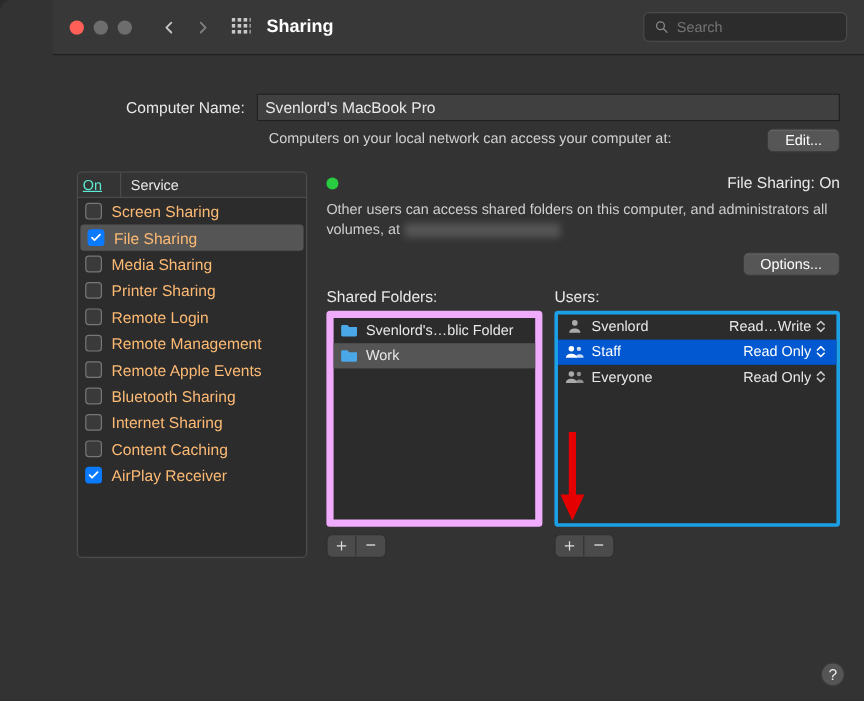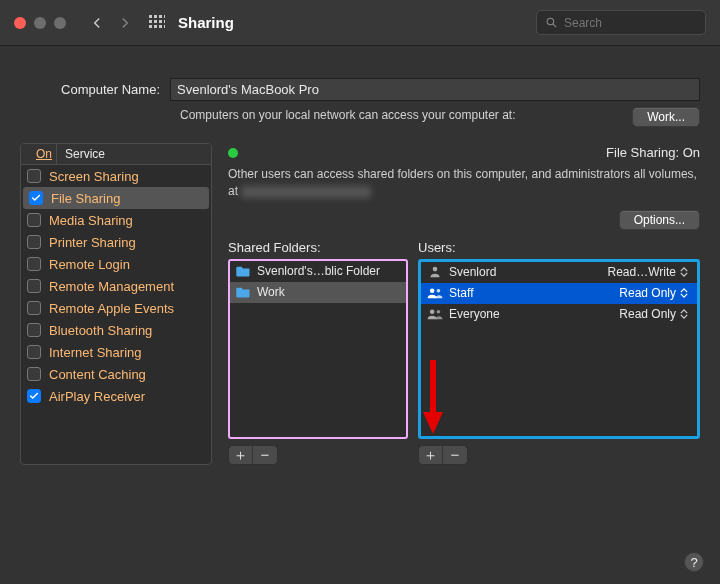--- a/index.html
+++ b/index.html
@@ -1,17 +1,17 @@
 <!DOCTYPE html>
 <html><head>
   <meta charset="utf-8">
   <style>
     * { margin: 0; padding: 0; box-sizing: border-box; font-family: -apple-system, "Helvetica Neue", Helvetica, Arial, sans-serif; -webkit-font-smoothing: antialiased; }
     body { background: #2a2a2a; width: 720px; height: 584px; overflow: hidden; color: #e8e8e8; font-size: 13px; position: relative; }
-    .window { width: 720px; height: 584px; background: #333333; border-radius: 10px 10px 0 0; }
+    .window { width: 720px; height: 584px; background: #333333; border-radius: 10px 10px 0 0; padding-left: 44px; }
 
     
     .titlebar { height: 46px; display: flex; align-items: center; padding: 0 14px; background: #383838; border-bottom: 1px solid #202020; }
     .traffic { display: flex; gap: 8px; margin-right: 18px; }
     .traffic .dot { width: 12px; height: 12px; border-radius: 50%; }
     .dot.close { background: #ff5f57; }
     .dot.min   { background: #6d6d6d; }
     .dot.max   { background: #6d6d6d; }
     .nav-btn { width: 26px; height: 26px; display: flex; align-items: center; justify-content: center; color: #c8c8c8; margin-right: 2px; border-radius: 4px; }
     .nav-btn svg { width: 14px; height: 14px; }
@@ -33,21 +33,21 @@
     .subtext-row { display: flex; align-items: flex-start; margin-bottom: 16px; }
     .subtext { margin-left: 160px; color: #d2d2d2; font-size: 12px; line-height: 1.4; flex: 1; }
     .edit-btn { margin-left: 12px; }
 
     .mac-btn { background: #565656; border: 1px solid #3a3a3a; border-radius: 5px; color: #fff; padding: 2px 14px; font-size: 12px; cursor: pointer; box-shadow: inset 0 1px 0 rgba(255,255,255,0.1); }
 
     .main-row { display: flex; gap: 16px; }
 
     .services { width: 192px; border: 1px solid #4c4c4c; border-radius: 4px; background: #2c2c2c; overflow: hidden; }
     .services-head { display: flex; background: #343434; border-bottom: 1px solid #4c4c4c; }
-    .services-head .h-on { width: 36px; border-right: 1px solid #4c4c4c; padding: 3px 4px; font-size: 12px; text-align: right; color: #fdba74; text-decoration: underline; }
+    .services-head .h-on { width: 36px; border-right: 1px solid #4c4c4c; padding: 3px 4px; font-size: 12px; text-align: left; color: #5eead4; text-decoration: underline; }
     .services-head .h-svc { flex: 1; padding: 3px 8px; font-size: 12px; color: #e8e8e8; }
     .svc-row { display: flex; align-items: center; height: 22px; padding: 0 6px; }
     .svc-row.selected { background: #555555; border-radius: 3px; margin: 0 2px; }
     .checkbox { width: 14px; height: 14px; border: 1px solid #777; border-radius: 3px; background: #3a3a3a; margin-right: 8px; display: flex; align-items: center; justify-content: center; flex-shrink: 0; }
     .checkbox.checked { background: #0a7aff; border-color: #0a7aff; }
     .checkbox.checked svg { width: 10px; height: 10px; color: #fff; }
     .svc-label { font-size: 13px; color: #fdba74; }
 
     .right-panel { flex: 1; display: flex; flex-direction: column; }
     .status-row { display: flex; align-items: center; margin-bottom: 6px; margin-top: 2px; justify-content: space-between; }
@@ -55,21 +55,21 @@
     .status-text { font-size: 13px; color: #e8e8e8; }
     .status-desc { font-size: 12px; color: #cfcfcf; line-height: 1.4; margin-bottom: 4px; }
     .blur-text { filter: blur(3px); background: #555; color: transparent; border-radius: 2px; display: inline-block; width: 130px; height: 12px; vertical-align: middle; }
 
     .options-row { display: flex; justify-content: flex-end; margin: 6px 0 10px 0; }
 
     .lists-row { display: flex; gap: 10px; }
     .list-group { flex: 1; display: flex; flex-direction: column; }
     .list-group.folders { flex: 0 0 180px; }
     .list-label { font-size: 13px; color: #e8e8e8; margin-bottom: 4px; }
-    .listbox { flex: 1; background: #2c2c2c; border: 2px solid #f0abfc; border-radius: 3px; min-height: 180px; position: relative; }
+    .listbox { flex: 1; background: #2c2c2c; border: 6px solid #f0abfc; border-radius: 3px; min-height: 180px; position: relative; }
     .listbox.highlight { border: 3px solid #1ba0e6; border-radius: 3px; }
 
     .folder-row { display: flex; align-items: center; padding: 2px 6px; height: 21px; }
     .folder-row.selected { background: #555555; }
     .folder-icon { width: 15px; height: 12px; margin-right: 6px; flex-shrink: 0; }
     .folder-text { font-size: 12px; color: #e8e8e8; white-space: nowrap; overflow: hidden; text-overflow: ellipsis; }
 
     .user-row { display: flex; align-items: center; padding: 2px 6px; height: 21px; }
     .user-row.selected { background: #0158d0; }
     .user-icon { width: 16px; height: 14px; margin-right: 6px; display: flex; align-items: center; justify-content: center; color: #aaa; flex-shrink: 0; }
@@ -145,21 +145,21 @@
   <div class="content">
 
     <div class="compname-row">
       <div class="compname-label">Computer Name:</div>
       <input class="compname-input" value="Svenlord's MacBook Pro" style="">
     </div>
     <div class="subtext-row">
       <div class="subtext">
         <span>Computers on your local network can access your computer at:</span><br>
       </div>
-      <button class="mac-btn edit-btn">Work...</button>
+      <button class="mac-btn edit-btn">Edit...</button>
     </div>
 
     <div class="main-row">
 
       <div class="services">
         <div class="services-head">
           <div class="h-on">On</div>
           <div class="h-svc">Service</div>
         </div>
         <div id="svc-body">

